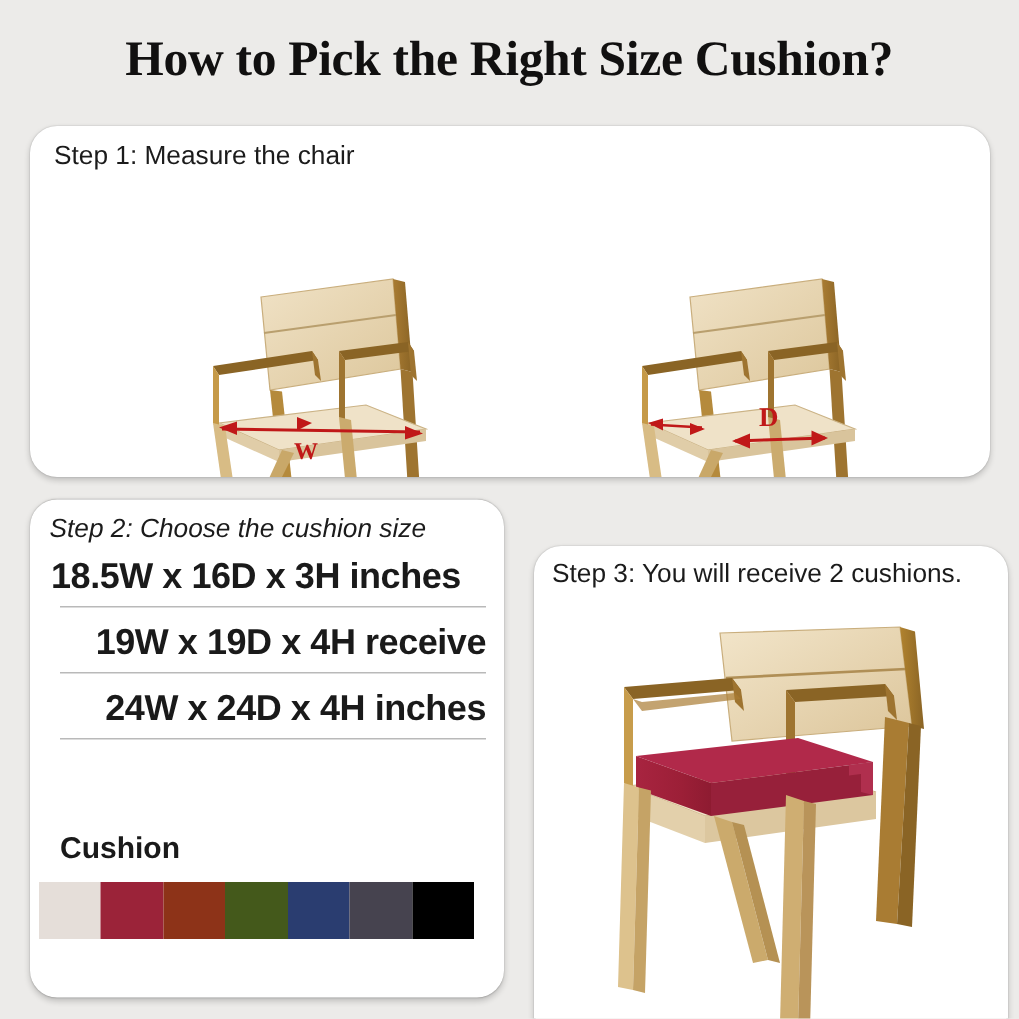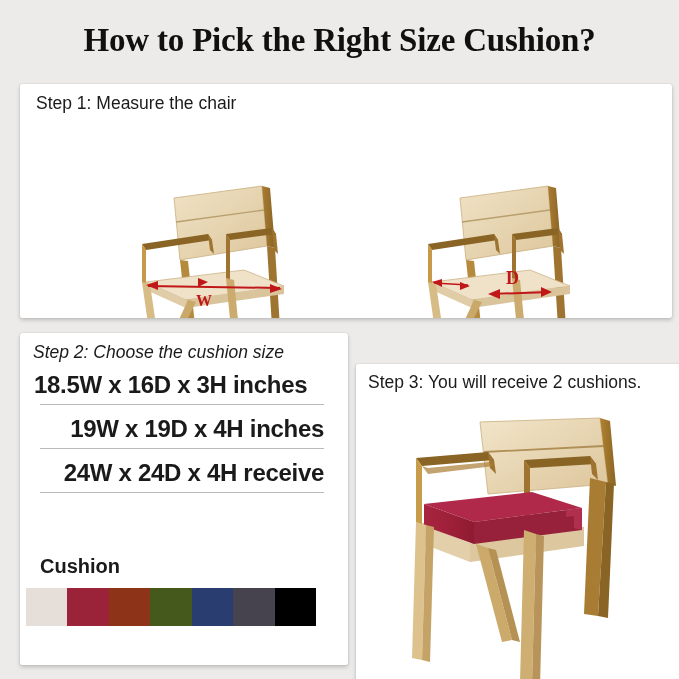--- a/index.html
+++ b/index.html
@@ -32,24 +32,23 @@
     font-size: 33px;
     letter-spacing: -0.2px;
     color: #111010;
     white-space: nowrap;
   }
 
   
   .panel {
     position: absolute;
     background: #ffffff;
-    border-radius: 2px;
+    border-radius: 18px;
     box-shadow: 0 2px 4px rgba(0,0,0,0.20), 0 0 1px rgba(0,0,0,0.25);
     overflow: hidden;
-    padding-left: 12px;
   }
   #panel-step1 { left: 20px;  top: 84px;  width: 640px; height: 234px; }
   #panel-step2 { left: 20px;  top: 333px; width: 316px; height: 332px; }
   #panel-step3 { left: 356px; top: 333px; width: 316px; height: 332px; margin-top: 31px; }
 
   .step-label {
     position: absolute;
     font-family: "Liberation Sans", sans-serif;
     font-size: 17.5px;
     color: #1b1b1b;
@@ -223,25 +222,25 @@
 
   <div class="panel" id="panel-step2">
     <div class="step-label" id="step2-label">Step 2: Choose the cushion size</div>
 
     <div class="size-list">
       <div class="size-row first">
         <div class="size-text">18.5W x 16D x 3H inches</div>
         <div class="size-rule"></div>
       </div>
       <div class="size-row">
-        <div class="size-text">19W x 19D x 4H inches</div>
+        <div class="size-text">19W x 19D x 4H receive</div>
         <div class="size-rule"></div>
       </div>
       <div class="size-row">
-        <div class="size-text">24W x 24D x 4H receive</div>
+        <div class="size-text">24W x 24D x 4H inches</div>
         <div class="size-rule"></div>
       </div>
     </div>
 
     <div class="colors-label">Cushion</div>
     <div class="swatch-strip" id="swatch-strip">
         <div class="swatch" style="background: rgb(229, 222, 217);"></div>
         <div class="swatch" style="background: rgb(155, 35, 57);"></div>
         <div class="swatch" style="background: rgb(141, 51, 24);"></div>
         <div class="swatch" style="background: rgb(68, 89, 27);"></div>

